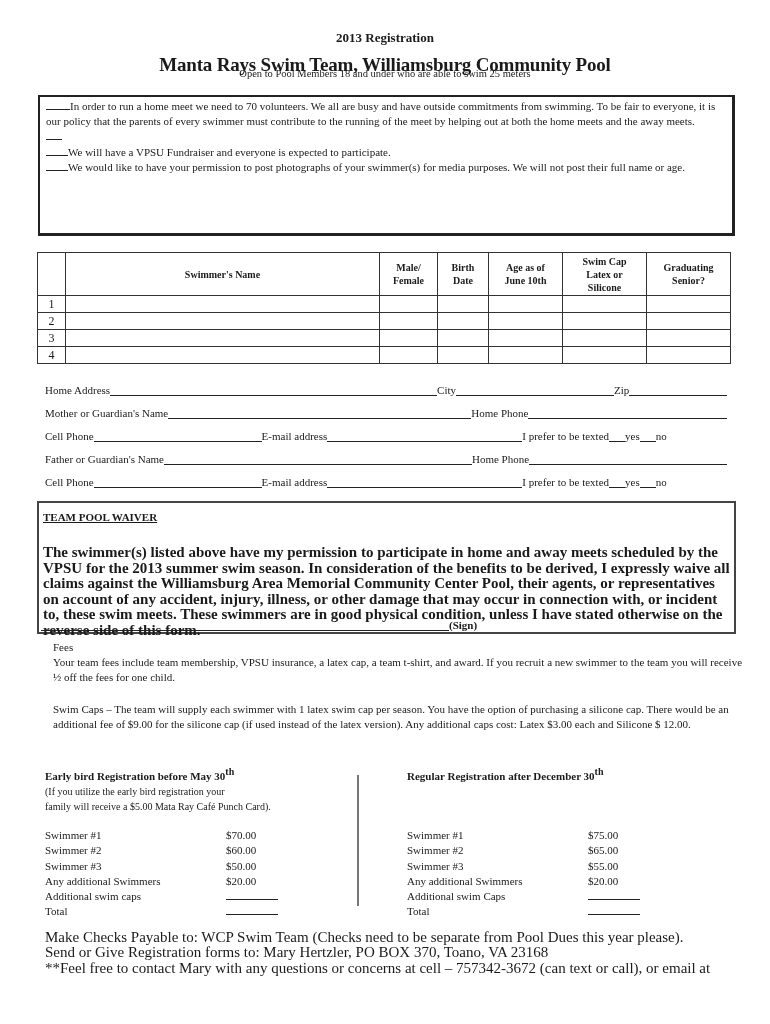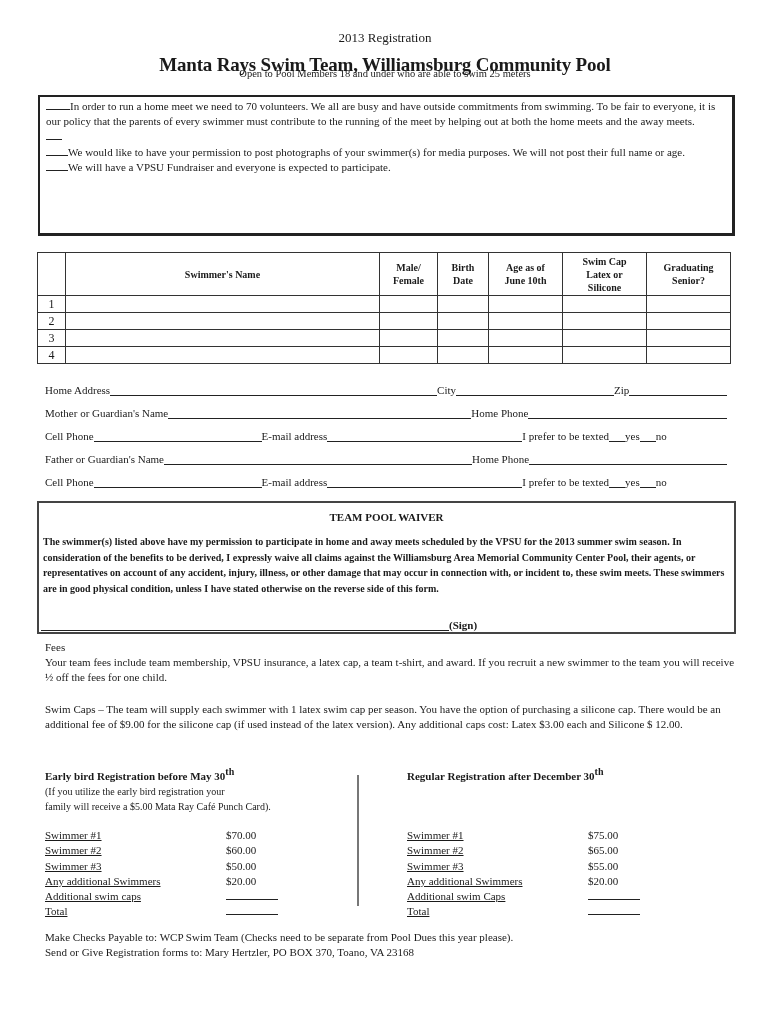--- a/index.html
+++ b/index.html
@@ -1,75 +1,75 @@
 <!DOCTYPE html>
 <html><head>
 <meta charset="utf-8">
 <style>
   * { box-sizing: border-box; margin: 0; padding: 0; }
   html, body { width: 770px; height: 1024px; background: #ffffff; overflow: hidden; }
   body { position: relative; font-family: "Liberation Serif", "DejaVu Serif", serif; color: #1a1a1a; }
   .abs { position: absolute; }
 
   .hdr { left: 0; width: 770px; text-align: center; }
-  #reg-year { top: 30px; font-size: 13px; font-weight: normal; }
+  #reg-year { top: 30px; font-size: 13px; font-weight: bold; }
   #title { top: 54px; font-size: 19px; font-weight: bold; letter-spacing: -0.2px; }
   #subtitle { top: 68px; font-size: 10.5px; }
 
   #info-box { left: 38px; top: 95px; width: 697px; height: 141px; border: 2px solid #222; border-right-width: 3px; border-bottom-width: 3px; padding: 2px 6px; font-size: 11px; line-height: 15.2px; }
   #info-box .center { text-align: center; }
   .blank { display: inline-block; border-bottom: 1px solid #222; height: 10px; vertical-align: baseline; }
 
   #swim-table { left: 37px; top: 252px; border-collapse: collapse; font-size: 10px; }
   #swim-table td, #swim-table th { border: 1px solid #333; }
   #swim-table th { font-weight: bold; text-align: center; vertical-align: middle; line-height: 13px; height: 43px; font-size: 10px; }
   #swim-table td { height: 17px; font-size: 12px; text-align: center; }
 
   .field-line { left: 45px; width: 682px; font-size: 11px; display: flex; align-items: flex-end; height: 14px; white-space: nowrap; }
   .field-line .ln { border-bottom: 1px solid #222; height: 11px; }
   .field-line .fill { flex: 1; }
 
   #waiver { left: 37px; top: 501px; width: 699px; height: 133px; border: 2px solid #444; border-right-width: 2px; border-bottom-width: 2px; padding: 6px 4px 0 4px; }
-  #waiver-title { text-align: center; font-size: 11px; font-weight: bold; margin-top: 2px; }
-  #waiver-body { font-size: 10px; font-weight: bold; line-height: 15.5px; margin-top: 11px; }
+  #waiver-title { font-size: 11px; font-weight: bold; margin-top: 2px; text-decoration: underline; }
+  #waiver-body { font-size: 15px; font-weight: bold; line-height: 15.5px; margin-top: 22px; }
   #waiver-sign { position: absolute; left: 2px; bottom: 1px; font-size: 11px; font-weight: bold; display: flex; align-items: center; }
   #waiver-sign .ln { width: 408px; border-bottom: 1px solid #222; height: 11px; }
 
-  .para { left: 45px; width: 690px; font-size: 11px; line-height: 15.2px; }
+  .para { left: 53px; width: 690px; font-size: 11px; line-height: 15.2px; }
 
   .col { font-size: 11px; line-height: 15.3px; }
   .col .head { font-weight: bold; font-size: 11px; }
   .col .head sup { font-size: 10px; }
   .col .note { font-size: 10px; line-height: 15px; }
   .price-row { display: flex; }
-  .price-row .lbl { width: 181px; text-decoration: underline; }
+  .price-row .lbl { width: 181px; }
   .price-row .amt .ln { display: inline-block; width: 52px; border-bottom: 1px solid #222; height: 9px; }
   #divider { left: 357px; top: 775px; width: 2px; height: 131px; background: #777; }
 
-  #contact { left: 45px; top: 930px; width: 690px; font-size: 11px; line-height: 15.3px; }
+  #contact { left: 45px; top: 930px; width: 690px; font-size: 15px; line-height: 15.3px; }
 </style>
 </head>
 <body>
 
 <div id="reg-year" class="abs hdr">2013 Registration</div>
 <div id="title" class="abs hdr">Manta Rays Swim Team, Williamsburg Community Pool</div>
 <div id="subtitle" class="abs hdr">Open to Pool Members 18 and under who are able to swim 25 meters</div>
 
 <div id="info-box" class="abs">
   <div>
     <span class="blank" style="width:24px"></span><span>In order to run a home meet we need to 70 volunteers.  We all are busy and have outside commitments from swimming. To be fair to everyone, it is our policy that the parents of every swimmer must contribute to the running of the meet by helping out at both the home meets and the away meets.</span>
   </div>
   <div>
     <span class="blank" style="width:16px"></span>
   </div>
   <div>
+    <span class="blank" style="width:22px"></span><span>We will have a VPSU Fundraiser and everyone is expected to participate.</span>
+  </div>
+  <div>
     <span class="blank" style="width:22px"></span><span>We would like to have your permission to post photographs of your swimmer(s) for media purposes.  We will not post their full name or age.</span>
-  </div>
-  <div>
-    <span class="blank" style="width:22px"></span><span>We will have a VPSU Fundraiser and everyone is expected to participate.</span>
   </div>
 </div>
 
 <table id="swim-table" class="abs">
   <colgroup>
     <col style="width:28px">
       <col style="width:314px">
       <col style="width:58px">
       <col style="width:51px">
       <col style="width:74px">
@@ -243,13 +243,14 @@
     </div>
   <div class="price-row">
       <span class="lbl">Total</span>
       <span class="amt"><span class="ln"></span></span>
     </div>
 </div>
 
 <div id="contact" class="abs">
   <div>Make Checks Payable to: WCP Swim Team (Checks need to be separate from Pool Dues this year please).</div>
   <div>Send or Give Registration forms to: Mary Hertzler, PO BOX 370, Toano, VA 23168</div>
+  <div>**Feel free to contact Mary with any questions or concerns at cell – 757342-3672 (can text or call), or email at</div>
 </div>
 
 </body></html>

